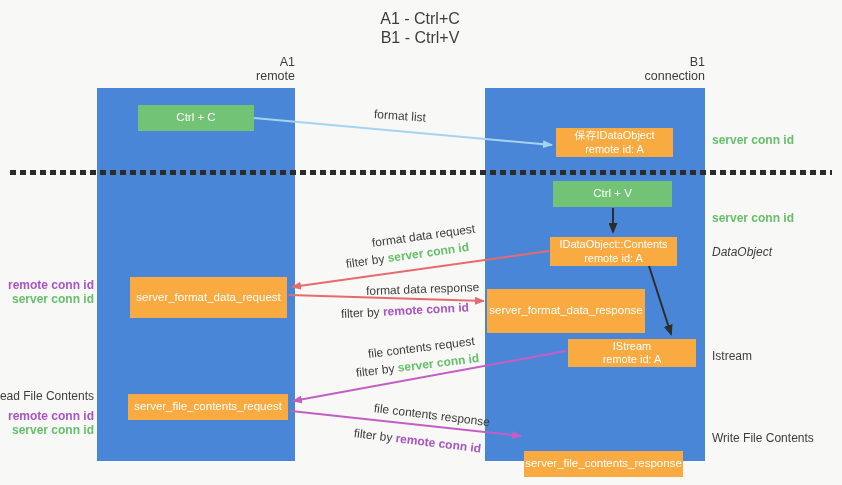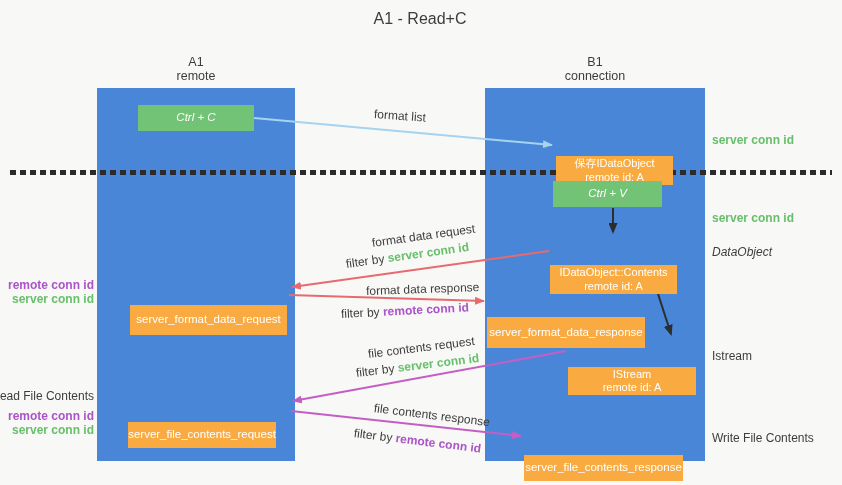--- a/index.html
+++ b/index.html
@@ -7,50 +7,51 @@
     --green_text:#67bf6b; --purple_text:#ab54c8; --red_arrow:#e76a6e; --magenta_arrow:#c45ec4;
     --blue_arrow:#a5d3f0; --dark_text:#3d3d3d; --divider_black:#2b2b2b;
   }
   *{margin:0;padding:0;box-sizing:border-box;}
   html,body{width:842px;height:485px;}
   body{font-family:"Liberation Sans",sans-serif;background:var(--background);overflow:hidden;}
   #canvas{position:relative;width:842px;height:485px;background:var(--background);}
   .lane{position:absolute;top:88px;height:373px;background:var(--lane_blue);z-index:1;}
   #lane-a1{left:97px;width:198px;}
   #lane-b1{left:485px;width:220px;}
-  .lane-header{position:absolute;top:55px;z-index:2;text-align:center;font-size:12.5px;line-height:14px;color:var(--dark_text);}
+  .lane-header{position:absolute;top:55px;z-index:2;text-align:right;font-size:12.5px;line-height:14px;color:var(--dark_text);}
   #hdr-a1{left:97px;width:198px;}
   #hdr-b1{left:485px;width:220px;}
   #title{position:absolute;left:320px;top:9px;width:200px;text-align:center;font-size:16px;line-height:19px;color:var(--dark_text);z-index:2;}
   #divider{position:absolute;left:10px;top:170px;width:822px;height:5px;z-index:2;
     background-image:repeating-linear-gradient(90deg,var(--divider_black) 0 6px,transparent 6px 10px);}
   #arrows{position:absolute;left:0;top:0;z-index:3;pointer-events:none;}
   .box{position:absolute;z-index:4;display:flex;flex-direction:column;align-items:center;justify-content:center;
     color:#fff;font-size:11.5px;line-height:13.5px;text-align:center;white-space:nowrap;}
-  .orange{background:var(--box_orange);margin-top:28px;}
-  .green-box{background:var(--box_green);font-style:italic;}
+  .orange{background:var(--box_orange);}
+  .green-box{background:var(--box_green);}
   .lbl{position:absolute;z-index:5;font-size:12px;color:var(--dark_text);white-space:nowrap;transform-origin:left center;}
   .bold-green{color:var(--green_text);font-weight:bold;}
   .bold-purple{color:var(--purple_text);font-weight:bold;}
   .side-right{position:absolute;left:712px;z-index:5;font-size:12px;white-space:nowrap;}
   .side-left{position:absolute;right:748px;z-index:5;font-size:12px;white-space:nowrap;text-align:right;}
   .plain{color:var(--dark_text);font-weight:normal;}
   .ln-blue{stroke:var(--blue_arrow);stroke-width:2;}
   .ln-black{stroke:#2d2d2d;stroke-width:2;}
   .ln-red{stroke:var(--red_arrow);stroke-width:2;}
   .ln-mag{stroke:var(--magenta_arrow);stroke-width:2;}
   .mk-blue{fill:var(--blue_arrow);} .mk-black{fill:#2d2d2d;} .mk-red{fill:var(--red_arrow);} .mk-mag{fill:var(--magenta_arrow);}
 </style>
 </head>
 <body>
 
 <div id="canvas">
 
   <div id="title">
-    <div>A1 - Read+C</div>
+    <div>A1 - Ctrl+C</div>
+    <div>B1 - Ctrl+V</div>
   </div>
 
   <div class="lane-header" id="hdr-a1">
     <div>A1</div>
     <div>remote</div>
   </div>
   <div class="lane-header" id="hdr-b1">
     <div>B1</div>
     <div>connection</div>
   </div>
@@ -86,47 +87,47 @@
 
   <div class="box green-box" style="left:138px;top:105px;width:116px;height:26px;">
     <div>Ctrl + C</div>
   </div>
 
   <div class="box orange" style="left:556px;top:128px;width:117px;height:29px;font-size:11px;">
     <div>保存IDataObject</div>
     <div>remote id: A</div>
   </div>
 
-  <div class="box green-box" style="left:553px;top:181px;width:109px;height:26px;">
+  <div class="box green-box" style="left:553px;top:181px;width:119px;height:26px;">
     <div>Ctrl + V</div>
   </div>
 
   <div class="box orange" style="left:550px;top:237px;width:127px;height:29px;font-size:11px;">
     <div>IDataObject::Contents</div>
     <div>remote id: A</div>
   </div>
 
-  <div class="box orange" style="left:130px;top:277px;width:157px;height:30px;">
+  <div class="box orange" style="left:130px;top:277px;width:157px;height:41px;">
     <div>server_format_data_request</div>
   </div>
 
-  <div class="box orange" style="left:487px;top:289px;width:158px;height:31px;">
+  <div class="box orange" style="left:487px;top:289px;width:158px;height:44px;">
     <div>server_format_data_response</div>
   </div>
 
   <div class="box orange" style="left:568px;top:339px;width:128px;height:28px;font-size:11px;">
     <div>IStream</div>
     <div>remote id: A</div>
   </div>
 
-  <div class="box orange" style="left:128px;top:394px;width:148px;height:26px;">
+  <div class="box orange" style="left:128px;top:394px;width:160px;height:26px;">
     <div>server_file_contents_request</div>
   </div>
 
-  <div class="box orange" style="left:524px;top:427px;width:159px;height:26px;">
+  <div class="box orange" style="left:524px;top:451px;width:159px;height:26px;">
     <div>server_file_contents_response</div>
   </div>
 
   <div class="lbl" style="left:374px;top:107px;transform:rotate(4deg);">format list</div>
 
   <div class="lbl" style="left:372px;top:236px;transform:rotate(-8deg);">format data request</div>
   <div class="lbl" style="left:346px;top:257px;transform:rotate(-8deg);">
     <span class="plain">filter by </span><span class="bold-green">server conn id</span>
   </div>
 

